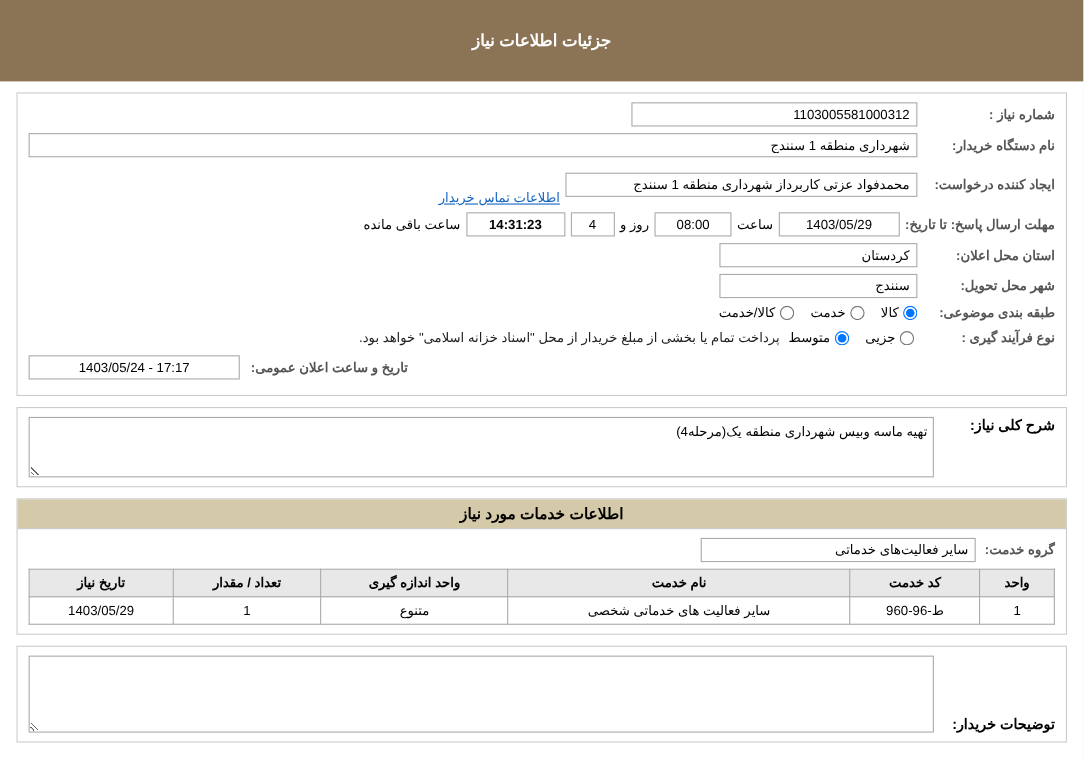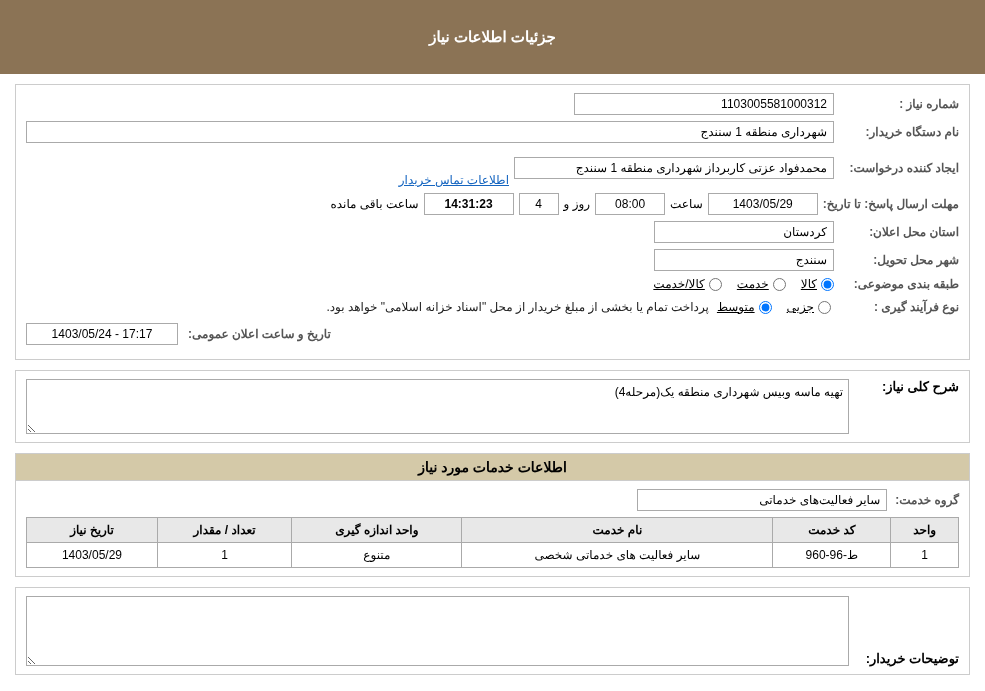--- a/index.html
+++ b/index.html
@@ -77,21 +77,20 @@
     .radio-group {
       display: flex;
       align-items: center;
       gap: 15px;
     }
     .radio-item {
       display: flex;
       align-items: center;
       gap: 4px;
       font-size: 12px;
-      text-decoration: underline;
     }
     .radio-item input[type="radio"] {
       margin: 0;
     }
     .deadline-row {
       display: flex;
       align-items: center;
       gap: 5px;
     }
     .deadline-row .form-label {
@@ -249,21 +248,21 @@
             <label class="radio-item">
               <input type="radio" name="nofarayand" value="motevaset" checked="" style="">
               <span>متوسط</span>
             </label>
           </div>
           <span class="notice-text">پرداخت تمام یا بخشی از مبلغ خریدار از محل "اسناد خزانه اسلامی" خواهد بود.</span>
         </div>
 
         <div class="form-row" style="justify-content:flex-end;gap:10px;">
           <span class="form-label" style="min-width:auto;">تاریخ و ساعت اعلان عمومی:</span>
-          <input class="form-input" style="width: 152px; direction: ltr; text-align: center;" type="text" readonly="" value="1403/05/24 - 17:17">
+          <input class="form-input" style="width: 192px; direction: ltr; text-align: center;" type="text" readonly="" value="1403/05/24 - 17:17">
         </div>
 
       </div>
     </div>
 
     <div class="section-block">
       <div style="display:flex;align-items:flex-start;padding:8px 10px;gap:10px;">
         <span style="font-weight:bold;font-size:13px;white-space:nowrap;min-width:100px;">شرح کلی نیاز:</span>
         <textarea class="sharh-box" readonly="" style="">تهیه ماسه وبیس شهرداری منطقه یک(مرحله4)</textarea>
       </div>

